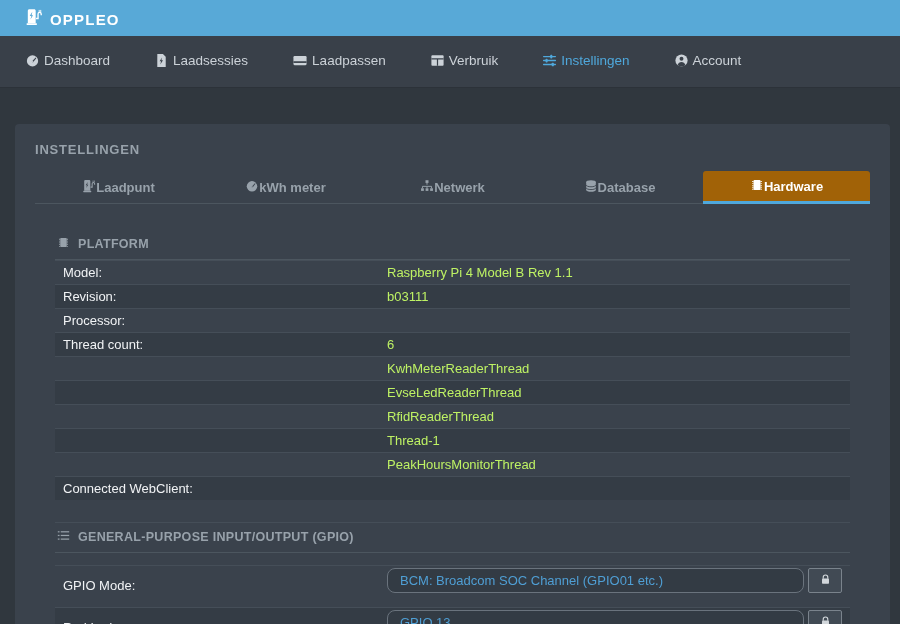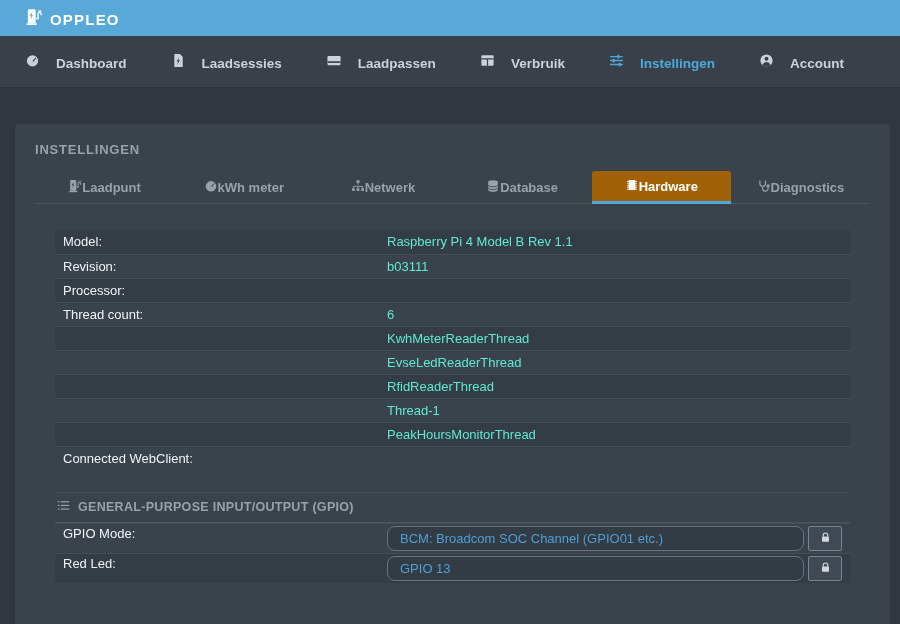--- a/index.html
+++ b/index.html
@@ -20,22 +20,22 @@
   .brand { display: flex; align-items: flex-end; gap: 7px; color: #ffffff; }
   .brand-text { font-size: 15px; font-weight: 700; letter-spacing: 1.2px; }
 
   
   .navbar {
     height: 52px; background: #394049; display: flex; align-items: center;
     padding: 0 25px; gap: 44px; --hole: #394049;
     border-bottom: 1px solid #2c3239;
   }
   .nav-item {
-    display: flex; align-items: flex-end; gap: 16px; color: #ccd2d8;
-    font-size: 13.5px; font-weight: 700; cursor: pointer; white-space: nowrap;
+    display: flex; align-items: flex-start; gap: 4px; color: #ccd2d8;
+    font-size: 13.5px; font-weight: 400; cursor: pointer; white-space: nowrap;
   }
   .nav-item.active { color: #4fa8dc; }
 
   
   .panel {
     margin: 36px 10px 0 15px; width: 875px; height: 600px;
     background: #3a424c; border-radius: 4px 4px 0 0; padding: 18px 20px 0 20px;
     --hole: #3a424c;
   }
   .page-title {
@@ -56,28 +56,28 @@
   }
 
   
   .sect { margin: 26px 20px 0 20px; }
   .sect.bordered-top { border-top: 1px solid #454e58; margin-top: 22px; }
   .sect-head {
     display: flex; align-items: center; gap: 8px; color: #98a2ab;
     font-size: 12.5px; font-weight: 700; letter-spacing: .3px;
     padding: 6px 0 7px 2px; border-bottom: 1px solid #4c565f;
   }
-  .trow { display: flex; align-items: flex-start; padding: 4px 8px; border-top: 1px solid #454e58; min-height: 24px; }
+  .trow { display: flex; align-items: flex-end; padding: 4px 8px; border-top: 1px solid #454e58; min-height: 24px; }
   .trow:first-of-type { border-top: none; }
   .trow:nth-of-type(odd) { background: rgba(0,0,0,.09); }
   .trow-label { width: 324px; flex: none; color: #f1f3f5; font-size: 13px; font-weight: 500; }
-  .trow-value { color: #5eead4; font-size: 13px; }
-
-  
-  .trow.control { padding: 2px 8px; min-height: 28px; }
+  .trow-value { color: #bef264; font-size: 13px; }
+
+  
+  .trow.control { padding: 2px 8px; min-height: 28px; margin-top: 12px; }
   .ctrl-wrap { display: flex; align-items: center; flex: 1; }
   .select-box {
     flex: 1; height: 25px; line-height: 23px; background: #333b44;
     border: 1px solid #6a737d; border-radius: 8px; color: #4f9fd5;
     font-size: 13px; padding: 0 12px; cursor: pointer; overflow: hidden;
     white-space: nowrap;
   }
   .lock-btn {
     width: 34px; height: 25px; margin-left: 4px; flex: none;
     background: #414a54; border: 1px solid #7a838c; border-radius: 2px;
@@ -240,29 +240,29 @@
             <use href="#i-db"></use>
           </svg></span>
       <span>Database</span>
     </div>
     <div class="tab active">
       <span class="ic"><svg width="14" height="14">
             <use href="#i-chip"></use>
           </svg></span>
       <span>Hardware</span>
     </div>
-    <div class="tab">
-      <span class="ic"><svg width="14" height="14">
-            <use href="#i-steth"></use>
-          </svg></span>
-      <span>Diagnostics</span>
-    </div>
   </div>
 
   <section class="sect">
+    <div class="sect-head">
+      <span class="ic"><svg width="13" height="13">
+            <use href="#i-chip"></use>
+          </svg></span>
+      <span>PLATFORM</span>
+    </div>
     <div class="trow">
       <div class="trow-label">Model:</div>
       <div class="trow-value">Raspberry Pi 4 Model B Rev 1.1</div>
     </div>
     <div class="trow">
       <div class="trow-label">Revision:</div>
       <div class="trow-value">b03111</div>
     </div>
     <div class="trow">
       <div class="trow-label">Processor:</div>

